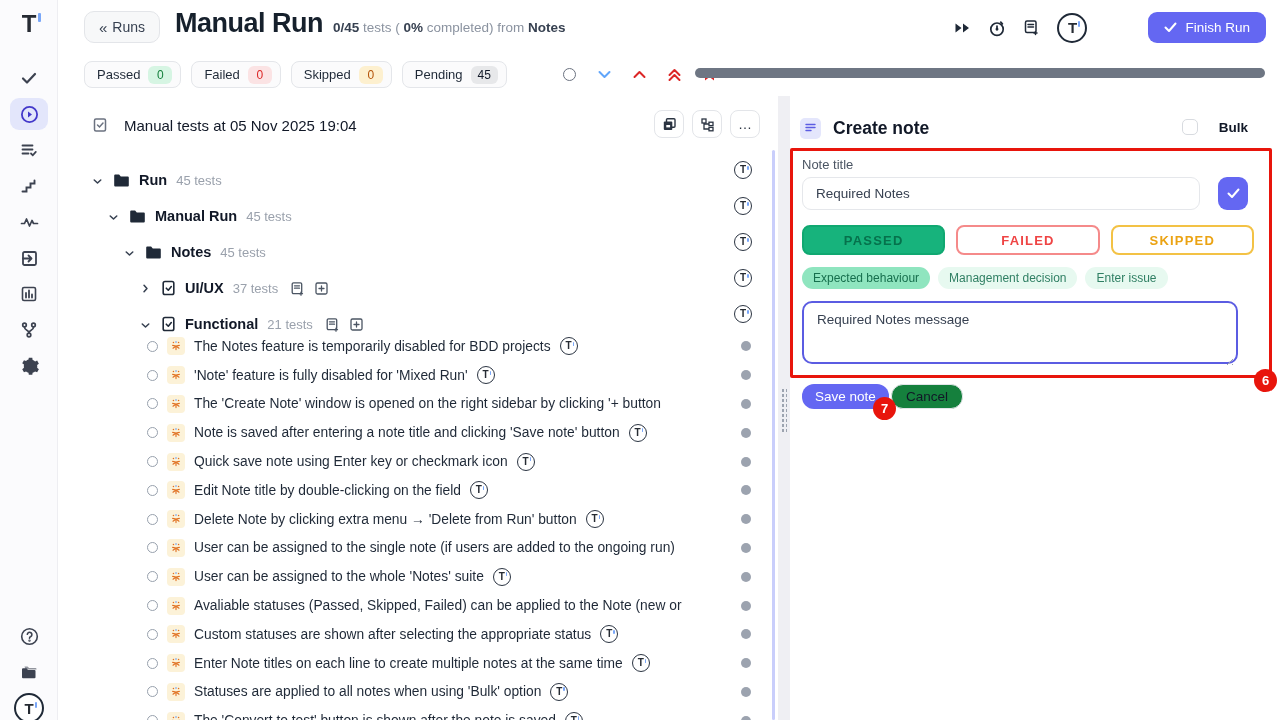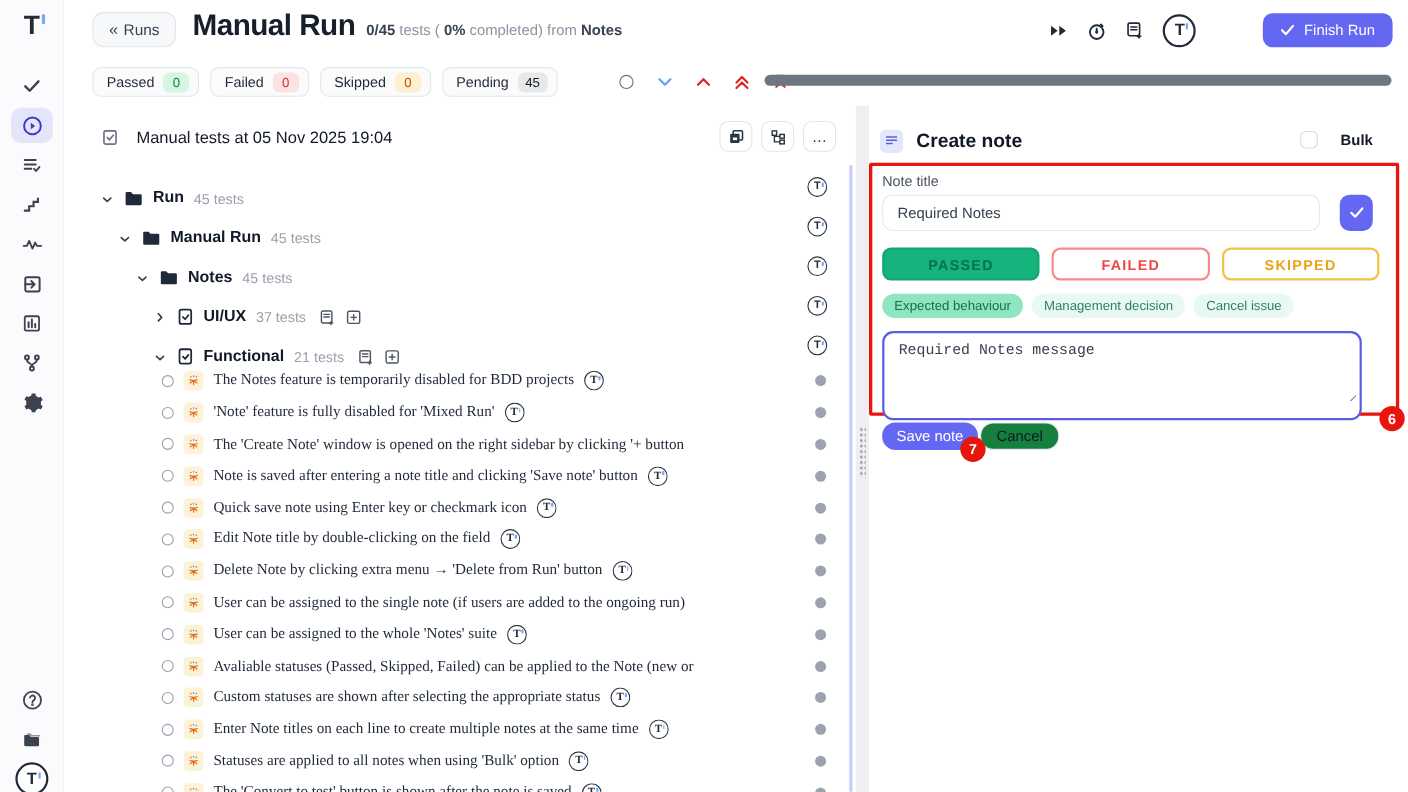--- a/index.html
+++ b/index.html
@@ -63,21 +63,21 @@
   .suite-count { font-size:13px; color:#9aa1ac; white-space:nowrap; }
   .suite-extras { display:flex; gap:9px; color:#4b5563; margin-left:3px; }
   .right-slot { position:absolute; right:26px; top:50%; transform:translateY(-50%); }
   .tcircle { width:18px; height:18px; border:1.6px solid #2b3442; border-radius:50%; background:#fff;
     display:flex; align-items:center; justify-content:center; }
   .tcircle .tmark { font-size:10px; }
   .tcircle .tmark i { width:1.5px; height:4px; right:-2.5px; top:0.5px; }
   .test-row { height:28.8px; display:flex; align-items:center; gap:9px; padding-left:89px; position:relative; }
   .t-radio { width:11px; height:11px; border:1.6px solid #98a1ad; border-radius:50%; flex:none; }
   .t-spark { width:18px; height:18px; border-radius:4px; background:#fcf2d8; display:flex; align-items:center; justify-content:center; flex:none; }
-  .t-main { display:flex; align-items:flex-start; gap:9px; overflow:hidden; white-space:nowrap; margin-right:46px;font-family:Liberation Serif, serif; }
+  .t-main { display:flex; align-items:center; gap:9px; overflow:hidden; white-space:nowrap; margin-right:46px; }
   .t-title { font-size:13.8px; color:#1f2937; white-space:nowrap; }
   .t-dot { position:absolute; right:27px; top:50%; transform:translateY(-50%); width:10px; height:10px; border-radius:50%; background:#9ca3af; }
   .tree-scrollbar { position:absolute; left:714px; top:54px; width:3px; height:570px; background:#c9cefb; border-radius:2px; }
 
   
   .splitter { position:absolute; left:778px; top:96px; width:12px; height:624px; background:#efeff3; }
   .splitter .grip { position:absolute; left:3px; top:292px; width:6px; height:46px;
     background-image:radial-gradient(#9ca3af 1px, transparent 1.2px); background-size:4px 5px; }
 
   
@@ -97,22 +97,22 @@
   .status-row { position:absolute; left:12px; top:129px; width:452px; display:flex; gap:11px; }
   .status-btn { flex:1; height:30px; border-radius:8px; font-size:13px; font-weight:bold; letter-spacing:1.2px;
     display:flex; align-items:center; justify-content:center; font-family:inherit; background:#fff; }
   .status-btn.passed { background:#17b37c; border:2px solid #10a871; color:#06714c; }
   .status-btn.failed { border:2px solid #f58a8a; color:#ef4444; }
   .status-btn.skipped { border:2px solid #f3c245; color:#eba313; }
   .tags-row { position:absolute; left:12px; top:171px; display:flex; gap:8px; }
   .tag { height:22px; display:flex; align-items:center; padding:0 11px; border-radius:11px; font-size:12px; }
   .tag.selected { background:#8fe5bf; color:#166f4d; }
   .tag.plain { background:#e7f9f0; color:#2f7f63; }
-  .note-textarea { position:absolute; left:12px; top:205px; width:436px; height:81px; border:2px solid #5b5ce2; border-radius:10px;
-    font-size:13.5px; color:#374151; padding:9px 13px; font-family:Liberation Mono, monospace; resize:none; outline:none; }
+  .note-textarea { position:absolute; left:12px; top:205px; width:436px; height:63px; border:2px solid #5b5ce2; border-radius:10px;
+    font-size:13.5px; color:#374151; padding:9px 13px; font-family:Liberation Sans, sans-serif; resize:none; outline:none; }
   .resize-grip { position:absolute; left:434px; top:260px; width:9px; height:9px;
     background:repeating-linear-gradient(135deg,#9aa1ac 0 1px,transparent 1px 4px); clip-path:polygon(100% 0,100% 100%,0 100%); }
   .save-btn { position:absolute; left:12px; top:288px; height:25px; padding:0 13px; background:#6467f2; color:#fff;
     border:none; border-radius:12px; font-size:13.5px; font-family:inherit; }
   .cancel-btn { position:absolute; left:101px; top:288px; height:25px; padding:0 14px; background:#15803d; color:#111827;
     border:1px solid #e3e5e9; border-radius:12px; font-size:13.5px; font-family:inherit; }
   .anno-badge { position:absolute; width:23px; height:23px; background:#e8150c; border-radius:50%; color:#fff;
     font-size:13px; font-weight:bold; display:flex; align-items:center; justify-content:center; }
   .badge-6 { left:464px; top:273px; }
   .badge-7 { left:83px; top:301px; }
@@ -797,21 +797,21 @@
 
     <div class="tags-row">
 
     <span class="tag selected">
           <span>Expected behaviour</span>
         </span>
         <span class="tag plain">
           <span>Management decision</span>
         </span>
         <span class="tag plain">
-          <span>Cancel issue</span>
+          <span>Enter issue</span>
         </span>
       </div>
 
     <textarea class="note-textarea" style="">Required Notes message</textarea>
     <span class="resize-grip"></span>
 
     <button class="save-btn">Save note</button>
     <button class="cancel-btn">Cancel</button>
 
     <div class="anno-badge badge-6">6</div>

